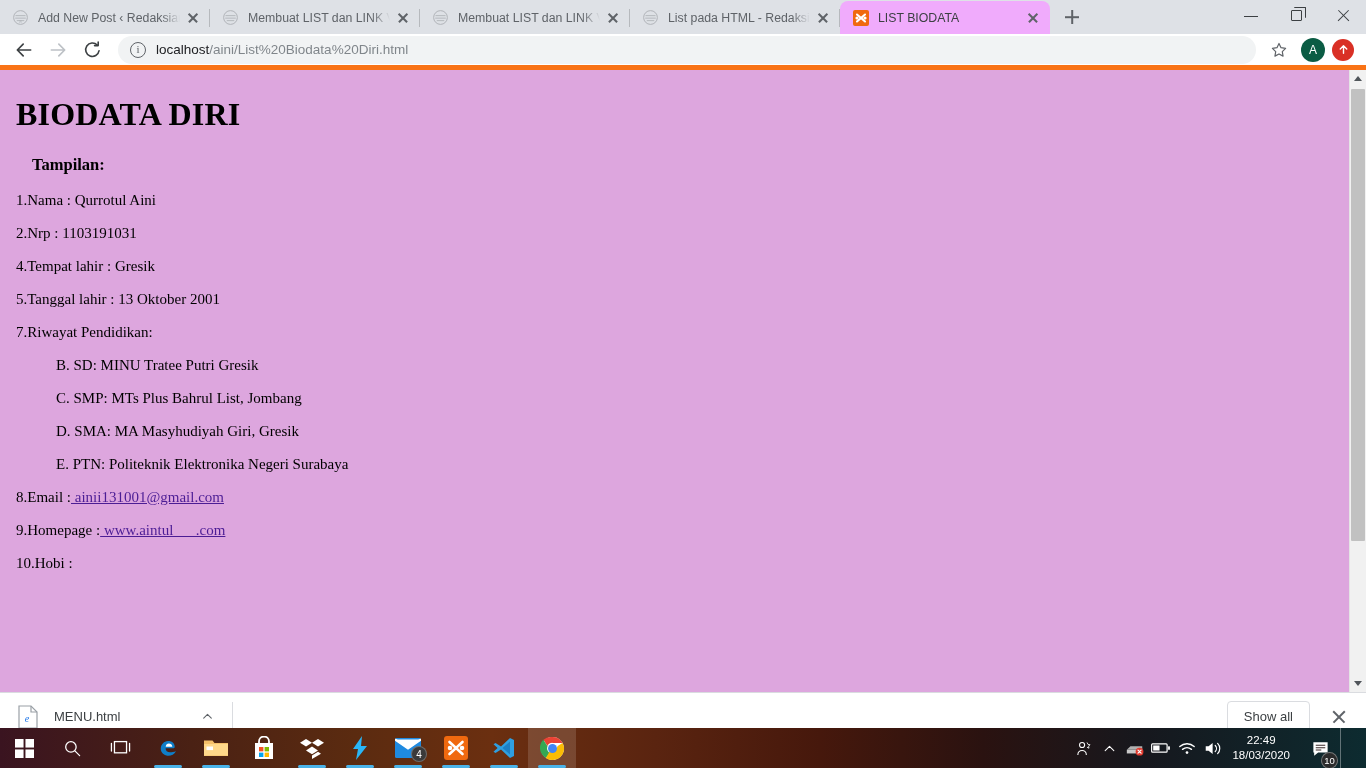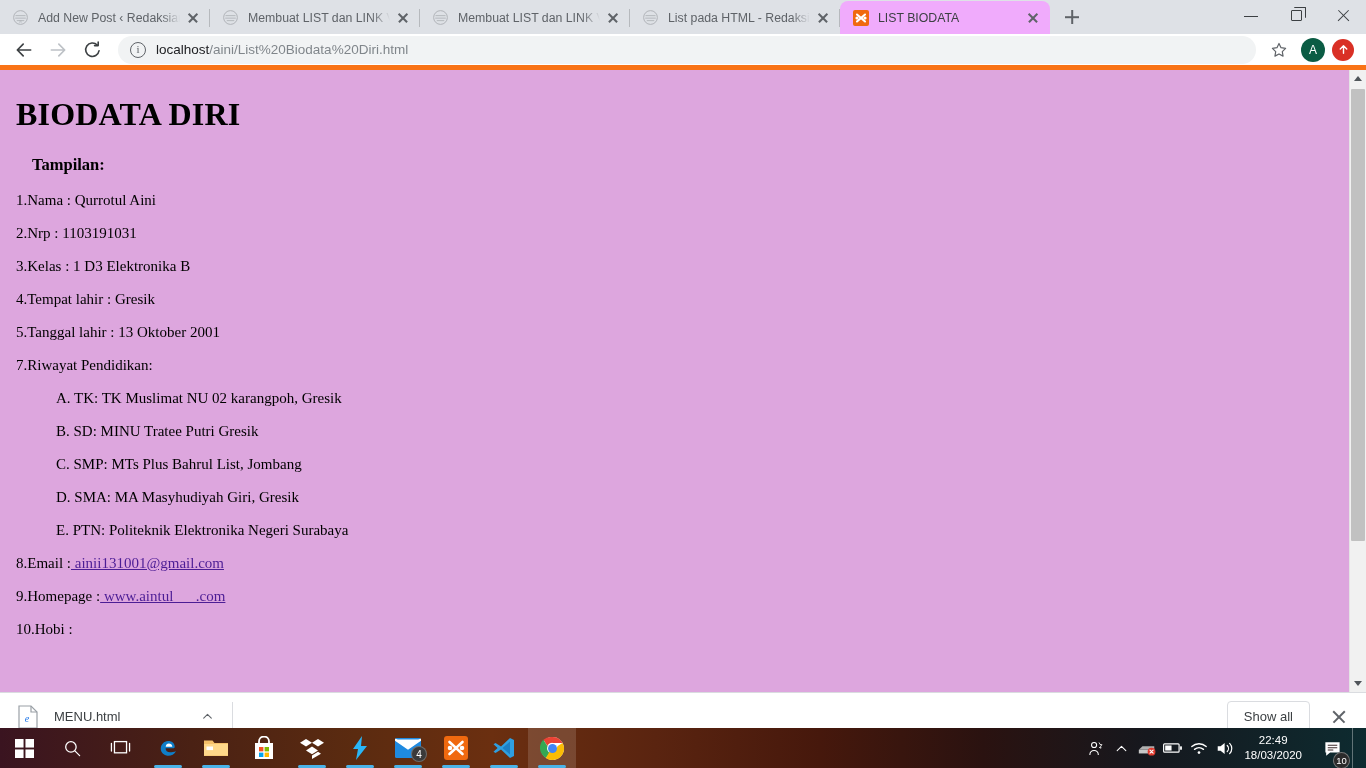--- a/index.html
+++ b/index.html
@@ -302,21 +302,21 @@
     color: #fff;
     font-size: 10px;
     display: flex; align-items:center; justify-content:center;
     border: 1px solid rgba(255,255,255,0.25);
   }
   .tb-right {
     margin-left: auto;
     display: flex;
     align-items: center;
     height: 40px;
-    padding-right: 8px;
+    padding-right: 20px;
   }
   .tray-ico {
     width: 26px; height: 40px;
     display: flex; align-items: center; justify-content: center;
     position: relative;
   }
   .tb-clock {
     text-align: center;
     font-size: 11.5px;
     line-height: 15px;
@@ -455,26 +455,24 @@
     </div>
   </div>
 
   <div class="viewport">
     <div class="page">
       <h1>BIODATA DIRI</h1>
       <h3>Tampilan:</h3>
 
       <p>1.Nama : Qurrotul Aini</p>
       <p>2.Nrp : 1103191031</p>
-      <p>3.Kelas : 1 D3 Elektronika B</p>
       <p>4.Tempat lahir : Gresik</p>
       <p>5.Tanggal lahir : 13 Oktober 2001</p>
       <p>7.Riwayat Pendidikan:</p>
 
-      <p class="indent">A. TK: TK Muslimat NU 02 karangpoh, Gresik</p>
       <p class="indent">B. SD: MINU Tratee Putri Gresik</p>
       <p class="indent">C. SMP: MTs Plus Bahrul List, Jombang</p>
       <p class="indent">D. SMA: MA Masyhudiyah Giri, Gresik</p>
       <p class="indent">E. PTN: Politeknik Elektronika Negeri Surabaya</p>
 
       <p><span>8.Email :</span><a href="#"> ainii131001@gmail.com</a></p>
       <p><span>9.Homepage :</span><a href="#"> www.aintul___.com</a></p>
       <p>10.Hobi :</p>
     </div>
 

